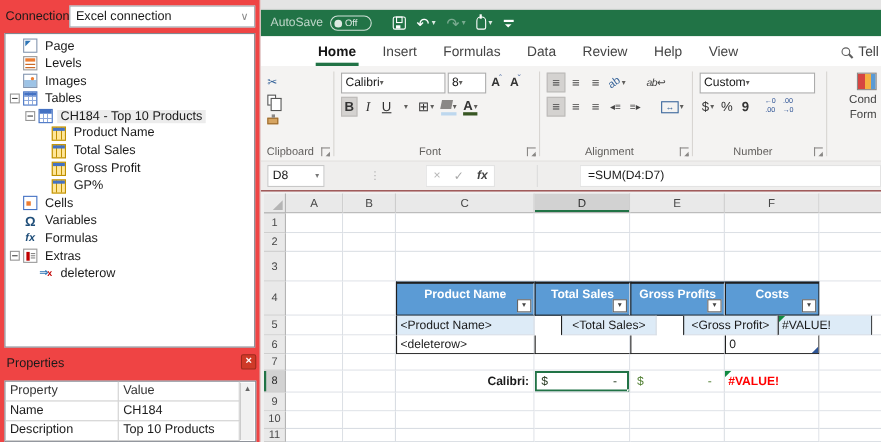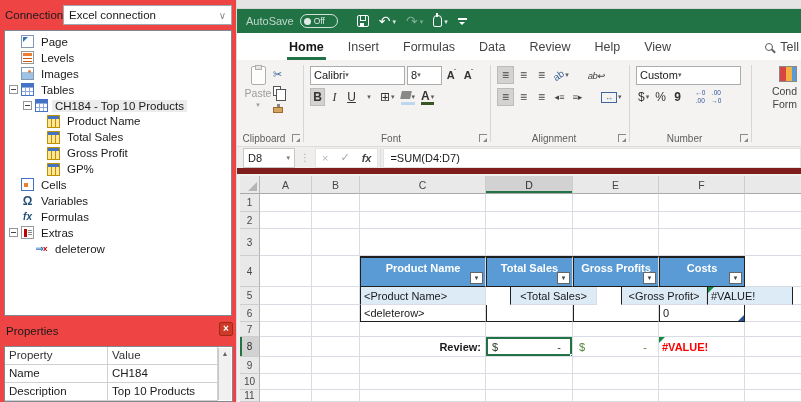--- a/index.html
+++ b/index.html
@@ -140,21 +140,21 @@
   .grp-num{width:121px;}
   .cb-num{width:105px;}
   .decbtn{display:flex;flex-direction:column;align-items:center;font-size:6.5px;color:#2F5496;line-height:1.2;padding:0 2px;}
   .numsym{font-size:12px;color:#333;}
 
   .grp-cond{flex:1;display:flex;flex-direction:column;align-items:flex-end;padding-left:10px;}
   .cfic{width:18px;height:16px;border:1px solid #8a8886;margin:2px 0 3px 2px;
         background:linear-gradient(90deg,#d64541 0 6px,#f5b041 6px 12px,#5b9bd5 12px 18px),#fff;}
   .cftext{font-size:10.5px;color:#444;line-height:1.25;white-space:nowrap;}
 
-  .fbar{position:absolute;left:0;top:147px;right:0;height:27px;background:#efeeed;display:flex;align-items:center;padding-left:6px;border-bottom:6px solid #7f1d1d;}
+  .fbar{position:absolute;left:0;top:147px;right:0;height:27px;background:#efeeed;display:flex;align-items:center;padding-left:6px;border-bottom:1px solid #7f1d1d;gap:36px;}
   .namebox{width:52px;height:20px;background:#fff;border:1px solid #c8c8c8;display:flex;align-items:center;justify-content:space-between;
            padding:0 4px;font-size:11px;color:#1a1a1a;}
   .namebox .chev{font-size:7px;color:#777;}
   .vdots{color:#b0b0b0;font-size:10px;margin:0 5px;}
   .fxtools{height:20px;background:#fff;border:1px solid #e3e3e3;display:flex;align-items:center;padding:0 6px;gap:12px;}
   .fxb{font-size:11px;color:#b8b8b8;} .fxb.ok{color:#a8a8a8;}
   .fxb.fx{color:#444;font-style:italic;font-weight:bold;font-size:11px;}
   .fdiv{width:1px;height:20px;background:#dcdcdc;margin:0 2px;}
   .ffield{flex:1;height:20px;background:#fff;border:1px solid #e3e3e3;display:flex;align-items:center;padding-left:6px;
           font-size:11px;color:#1a1a1a;}
@@ -360,25 +360,20 @@
         </div>
       <div class="tellme">
         <i class="mag"></i>
         <span>Tell</span>
       </div>
     </div>
 
     <div class="ribbon">
 
       <div class="grp grp-clip">
-        <div class="paste">
-          <i class="clipb"></i>
-          <span>Paste</span>
-          <span class="mini">▾</span>
-        </div>
         <div class="smallcol">
           <span class="sbtn">
               <span>✂</span>
             </span>
           <span class="sbtn">
               <i class="copyic"></i>
               <span class="mini">▾</span>
             </span>
           <span class="sbtn">
               <i class="paintic"></i>
@@ -648,21 +643,21 @@
         <div class="cell c5"></div>
           <div class="cell c6"></div>
         <div class="cell c7"></div>
       </div>
 
       <div class="srow" style="height:20px">
         <div class="gut gsel">8</div>
         <div class="cell c1"></div>
           <div class="cell c2"></div>
         <div class="cell c3 totlabel">
-            <span>Review:</span>
+            <span>Calibri:</span>
           </div>
         <div class="cell c4 money money-d">
           <span>$</span>
           <span>-</span>
           <span class="handle"></span>
         </div>
         <div class="cell c5 money money-e">
           <span>$</span>
           <span>-</span>
         </div>

